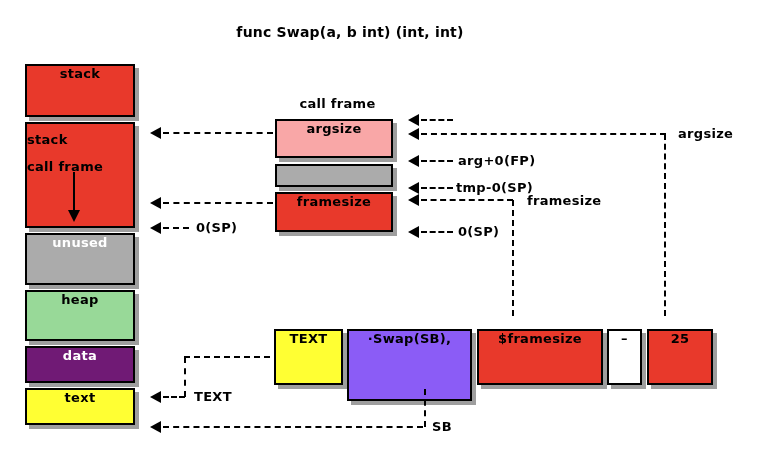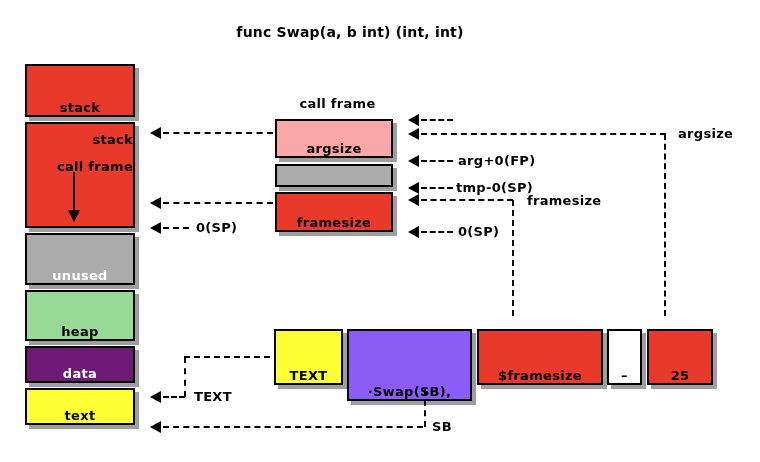--- a/index.html
+++ b/index.html
@@ -2,21 +2,21 @@
 <html><head>
 <meta charset="utf-8">
 <style>
   html,body{margin:0;padding:0;background:#fff;}
   #canvas{
     position:relative;width:760px;height:462px;background:#ffffff;
     font-family:"DejaVu Sans","Liberation Sans",sans-serif;overflow:hidden;padding-left:32px;
   }
   .box{
     position:absolute;box-sizing:border-box;border:2px solid #000;
-    display:flex;align-items:flex-end;justify-content:center;
+    display:flex;align-items:flex-start;justify-content:center;
     font-weight:bold;font-size:13px;letter-spacing:.3px;
     box-shadow:4px 4px 0 rgba(0,0,0,.38);
   }
   .box.white-text{color:#fff;}
   .title{
     position:absolute;top:24px;left:150px;width:400px;text-align:center;
     font-weight:bold;font-size:14px;letter-spacing:.2px;
   }
   .lbl{
     position:absolute;font-weight:bold;font-size:13px;letter-spacing:.3px;

